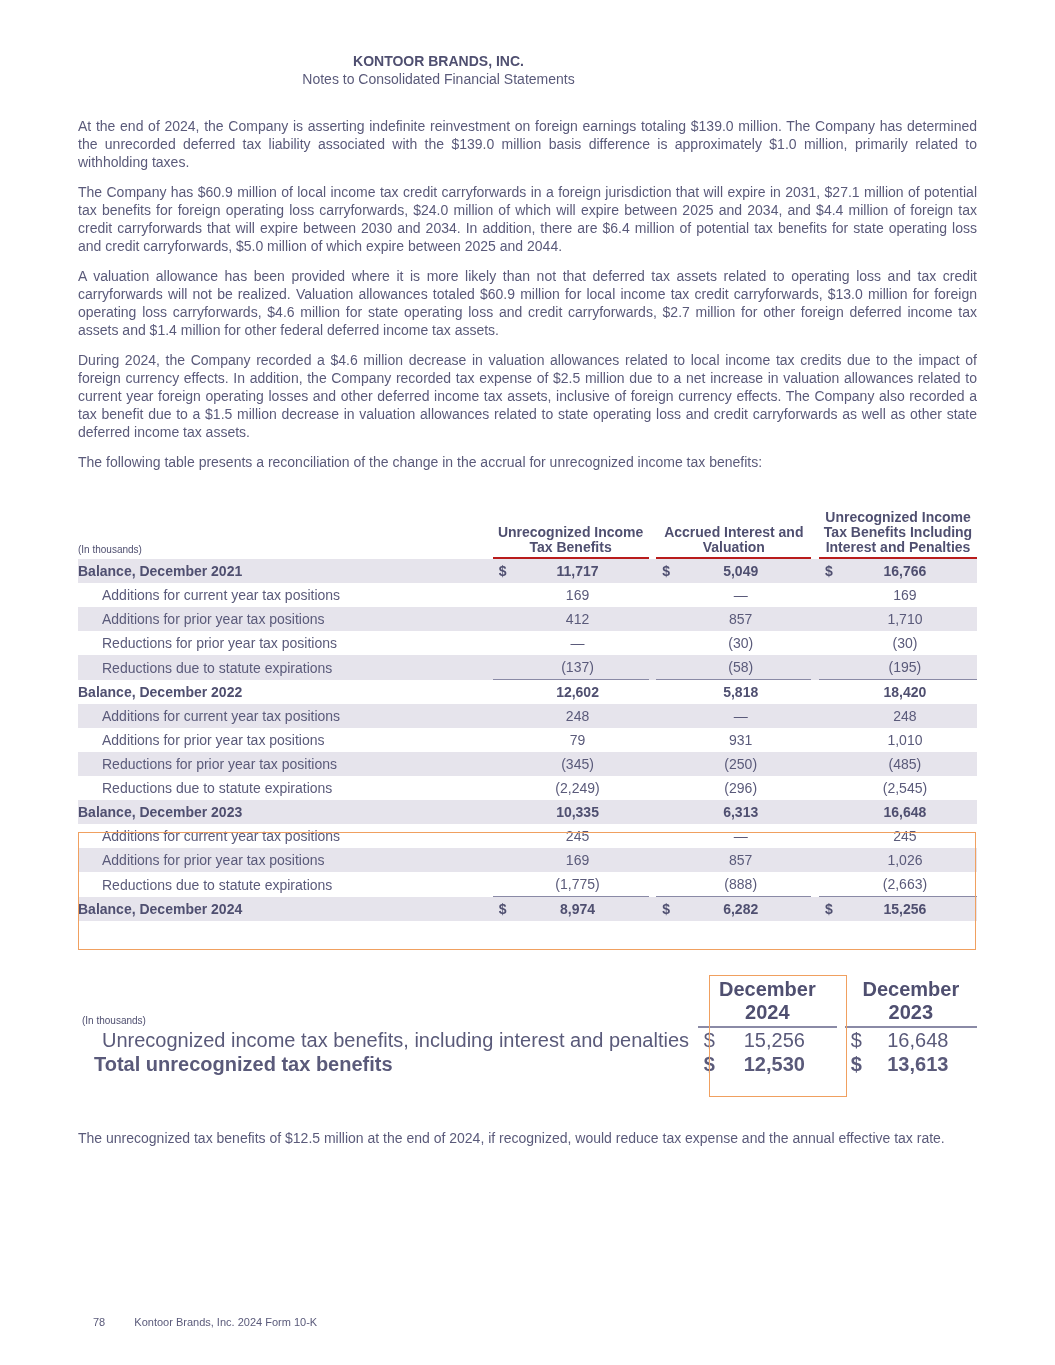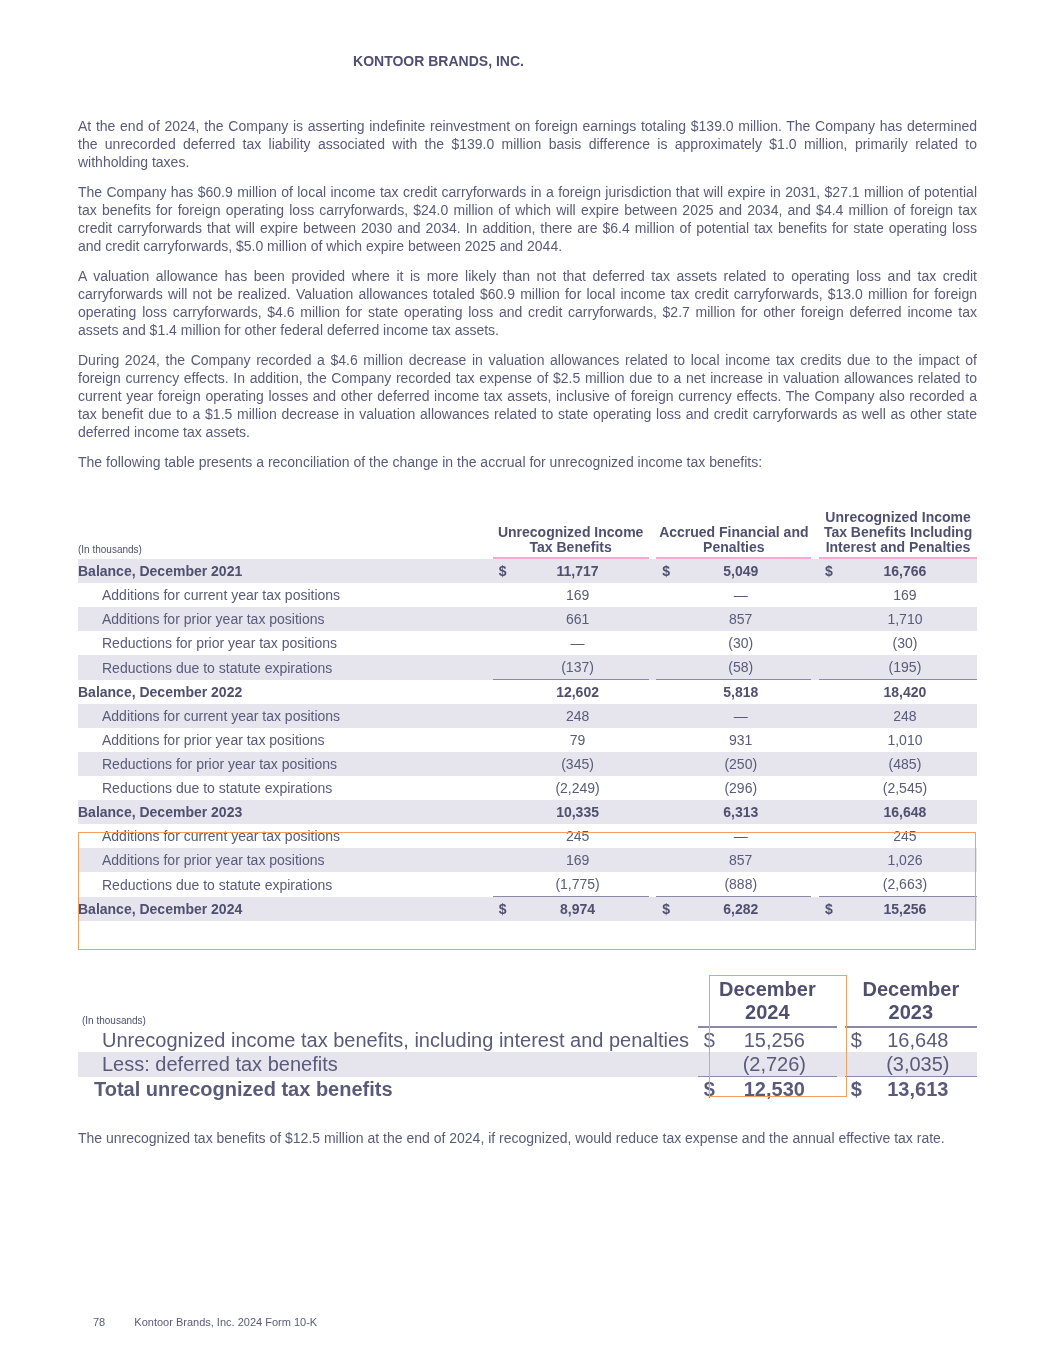--- a/index.html
+++ b/index.html
@@ -5,21 +5,21 @@
   html, body { margin: 0; padding: 0; background: #ffffff; }
   body { width: 1055px; height: 1365px; position: relative; font-family: "Liberation Sans", sans-serif; color: #5a5a7a; }
   .header { position: absolute; top: 52px; left: 0; width: 877px; text-align: center; }
   .company { font-weight: bold; font-size: 14px; color: #4f4f70; line-height: 18px; }
   .subtitle { font-size: 14px; color: #5a5a7a; line-height: 18px; }
   .body-text { position: absolute; left: 78px; width: 899px; font-size: 14px; line-height: 18px; text-align: justify; color: #5a5a7a; }
   .p { margin: 0 0 12px 0; }
   table { border-collapse: separate; border-spacing: 0; }
   .t1 { position: absolute; left: 78px; top: 510px; width: 899px; }
   .t1 td, .t1 th { font-size: 14px; padding: 0; height: 24px; color: #5a5a7a; }
-  .t1 th { font-weight: bold; color: #4f4f70; vertical-align: bottom; text-align: center; line-height: 15px; padding-bottom: 2px; border-bottom: 2px solid #f9a8d4; }
+  .t1 th { font-weight: bold; color: #4f4f70; vertical-align: bottom; text-align: center; line-height: 15px; padding-bottom: 2px; border-bottom: 2px solid #b91c1c; }
   .t1 th.lbl { border-bottom: none; text-align: left; font-weight: normal; font-size: 10px; }
   .t1 th.gap, .t1 td.gap { border-bottom: none; width: 8px; }
   .shade td { background: #e6e4ec; }
   .shade td.gap { background: #e6e4ec; }
   .bold td { font-weight: bold; color: #4f4f70; }
   .ind { padding-left: 24px !important; }
   .lab { padding-left: 6px; margin-top: 24px; }
   .num { text-align: center; padding-right: 6px !important; }
   .dol { text-align: left; padding-left: 6px !important; width: 14px; }
   .ul td.c { border-bottom: 1px solid #8a8aa6; }
@@ -31,20 +31,21 @@
   .t2 .gap { width: 6px; border-bottom: none !important; }
   .hl-box2 { position: absolute; left: 709px; top: 975px; width: 138px; height: 122px; border: 1px solid #f0a060; box-sizing: border-box; pointer-events: none; }
   .footer { position: absolute; top: 1316px; left: 93px; font-size: 11px; color: #5a5a7a; }
   .footer span + span { margin-left: 26px; }
 </style>
 </head>
 <body>
 
 <div class="header">
   <div class="company">KONTOOR BRANDS, INC.</div>
+  <div class="subtitle">Notes to Consolidated Financial Statements</div>
 </div>
 
 <div class="body-text" style="top:117px;">
   <p class="p">At the end of 2024, the Company is asserting indefinite reinvestment on foreign earnings totaling $139.0 million. The Company has determined the unrecorded deferred tax liability associated with the $139.0 million basis difference is approximately $1.0 million, primarily related to withholding taxes.</p>
   <p class="p">The Company has $60.9 million of local income tax credit carryforwards in a foreign jurisdiction that will expire in 2031, $27.1 million of potential tax benefits for foreign operating loss carryforwards, $24.0 million of which will expire between 2025 and 2034, and $4.4 million of foreign tax credit carryforwards that will expire between 2030 and 2034. In addition, there are $6.4 million of potential tax benefits for state operating loss and credit carryforwards, $5.0 million of which expire between 2025 and 2044.</p>
   <p class="p">A valuation allowance has been provided where it is more likely than not that deferred tax assets related to operating loss and tax credit carryforwards will not be realized. Valuation allowances totaled $60.9 million for local income tax credit carryforwards, $13.0 million for foreign operating loss carryforwards, $4.6 million for state operating loss and credit carryforwards, $2.7 million for other foreign deferred income tax assets and $1.4 million for other federal deferred income tax assets.</p>
   <p class="p">During 2024, the Company recorded a $4.6 million decrease in valuation allowances related to local income tax credits due to the impact of foreign currency effects. In addition, the Company recorded tax expense of $2.5 million due to a net increase in valuation allowances related to current year foreign operating losses and other deferred income tax assets, inclusive of foreign currency effects. The Company also recorded a tax benefit due to a $1.5 million decrease in valuation allowances related to state operating loss and credit carryforwards as well as other state deferred income tax assets.</p>
   <p class="p">The following table presents a reconciliation of the change in the accrual for unrecognized income tax benefits:</p>
 </div>
 
@@ -58,21 +59,21 @@
       <col style="width:138px">
       <col style="width:8px">
       <col style="width:14px">
       <col style="width:140px">
   </colgroup>
   <thead>
     <tr>
       <th class="lbl">(In thousands)</th>
       <th colspan="2">Unrecognized Income Tax Benefits</th>
       <th class="gap"></th>
-      <th colspan="2">Accrued Financial and Penalties</th>
+      <th colspan="2">Accrued Interest and Valuation</th>
       <th class="gap"></th>
       <th colspan="2">Unrecognized Income Tax Benefits Including Interest and Penalties</th>
     </tr>
   </thead>
   <tbody id="t1-body">
       <tr class="shade bold">
         <td class="lab">Balance, December 2021</td>
         <td class="dol c">$</td>
         <td class="num c">11,717</td>
         <td class="gap"></td>
@@ -89,21 +90,21 @@
         <td class="gap"></td>
         <td class="dol c"></td>
         <td class="num c">—</td>
         <td class="gap"></td>
         <td class="dol c"></td>
         <td class="num c">169</td>
       </tr>
       <tr class="shade">
         <td class="ind">Additions for prior year tax positions</td>
         <td class="dol c"></td>
-        <td class="num c">661</td>
+        <td class="num c">412</td>
         <td class="gap"></td>
         <td class="dol c"></td>
         <td class="num c">857</td>
         <td class="gap"></td>
         <td class="dol c"></td>
         <td class="num c">1,710</td>
       </tr>
       <tr>
         <td class="ind">Reductions for prior year tax positions</td>
         <td class="dol c"></td>
@@ -259,28 +260,20 @@
   </thead>
   <tbody id="t2-body">
       <tr>
         <td class="ind">Unrecognized income tax benefits, including interest and penalties</td>
         <td class="dol c">$</td>
         <td class="num c">15,256</td>
         <td class="gap"></td>
         <td class="dol c">$</td>
         <td class="num c">16,648</td>
       </tr>
-      <tr class="shade ul">
-        <td class="ind">Less: deferred tax benefits</td>
-        <td class="dol c"></td>
-        <td class="num c">(2,726)</td>
-        <td class="gap"></td>
-        <td class="dol c"></td>
-        <td class="num c">(3,035)</td>
-      </tr>
       <tr class="bold">
         <td class="lab" style="padding-left: 16px;">Total unrecognized tax benefits</td>
         <td class="dol c">$</td>
         <td class="num c">12,530</td>
         <td class="gap"></td>
         <td class="dol c">$</td>
         <td class="num c">13,613</td>
       </tr>
     </tbody>
 </table>

